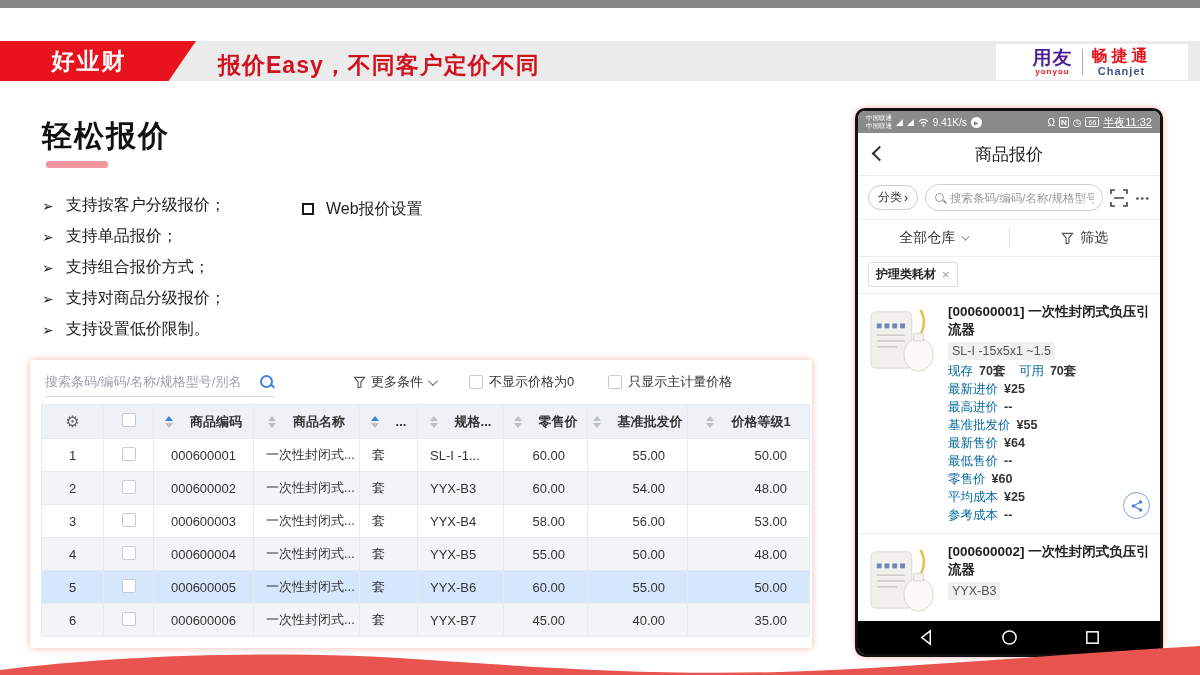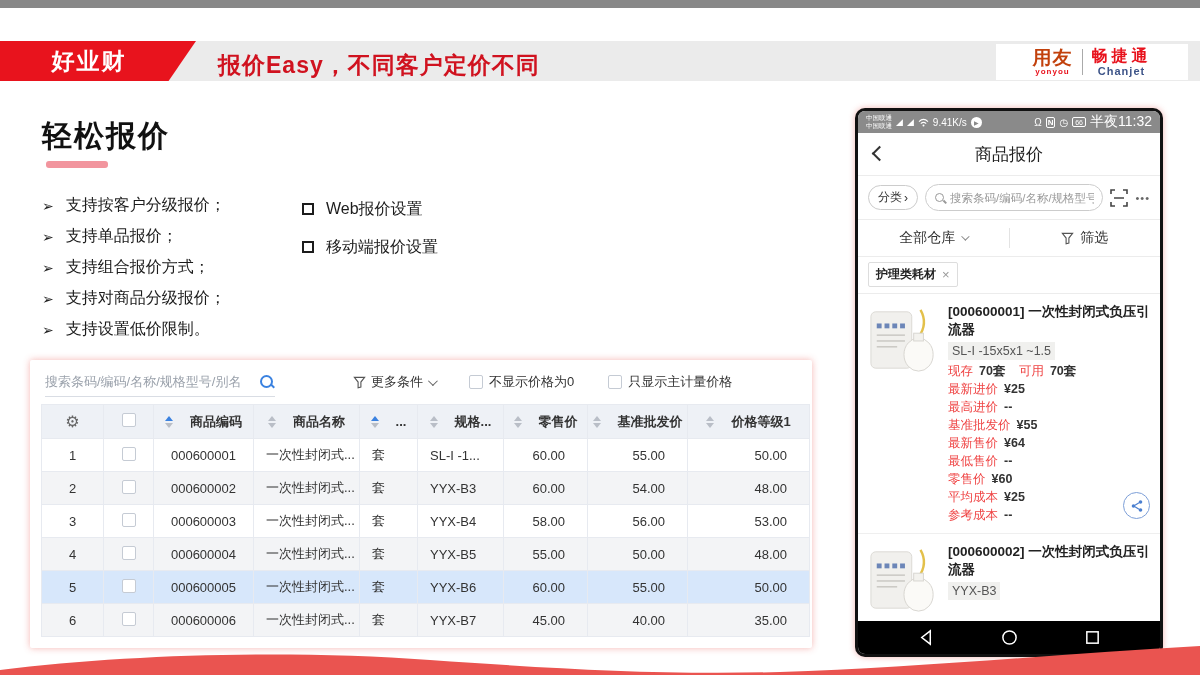--- a/index.html
+++ b/index.html
@@ -8,21 +8,21 @@
 
   
   .topstrip { position:absolute; top:33px; left:0; width:1200px; height:40px; background:#ebebeb; }
   .ribbon { position:absolute; top:33px; left:0; width:196px; height:40px; background:#e8131d;
             clip-path:polygon(0 0,100% 0,86% 100%,0 100%); display:flex; align-items:center; justify-content:center; }
   .ribbon span { color:#fff; font-size:23px; font-weight:bold; letter-spacing:2px; padding-right:18px; }
   .slide-title { position:absolute; top:42px; left:218px; font-size:23px; font-weight:bold; color:#d0121f; letter-spacing:1px; }
   .logobox { position:absolute; top:36px; right:12px; width:192px; height:36px; background:#fff;
              display:flex; align-items:center; justify-content:center; gap:9px; }
   .yy { display:flex; flex-direction:column; align-items:center; line-height:1; }
-  .yy .cn { color:#c2410c; font-size:19px; font-weight:bold; letter-spacing:1px; }
+  .yy .cn { color:#4c1d95; font-size:19px; font-weight:bold; letter-spacing:1px; }
   .yy .en { color:#e8131d; font-size:8px; font-weight:bold; letter-spacing:1px; margin-top:1px; }
   .lb-div { width:1px; height:26px; background:#aaa; }
   .cj { display:flex; flex-direction:column; align-items:center; line-height:1; }
   .cj .cn { color:#e8131d; font-size:16px; font-weight:bold; letter-spacing:4px; }
   .cj .en { color:#3d5488; font-size:11px; font-weight:bold; margin-top:2px; letter-spacing:1px; }
 
   
   .sec-title { position:absolute; top:108px; left:42px; font-size:30px; font-weight:800; color:#111; letter-spacing:2px; }
   .sec-underline { position:absolute; top:153px; left:46px; width:62px; height:7px; background:#f2959e; border-radius:3px; }
   .bullets { position:absolute; top:182px; left:42px; list-style:none; }
@@ -74,21 +74,21 @@
   .carrier { font-size:6.5px; line-height:1.2; white-space:pre-line; }
   .sig { font-size:9px; }
   .wifi-svg { width:11px; height:9px; }
   .speed { font-size:10px; }
   .play-circle { width:11px; height:11px; border-radius:50%; background:#fff; color:#8a8a8a; font-size:6px;
                  display:inline-flex; align-items:center; justify-content:center; }
   .sb-right { margin-left:auto; display:flex; align-items:center; gap:4px; }
   .sb-ic { font-size:10px; }
   .nfc-ic { font-size:8px; border:1px solid #fff; border-radius:2px; padding:0 1px; font-weight:bold; }
   .batt { border:1px solid #fff; border-radius:2px; font-size:7px; padding:0 2px; height:10px; display:inline-flex; align-items:center; }
-  .sb-time { font-size:14px; }
+  .sb-time { font-size:11px;text-decoration:underline; }
   .appnav { height:42px; position:relative; display:flex; align-items:center; justify-content:center; flex:none; }
   .back-ic { position:absolute; left:16px; top:15px; width:11px; height:11px; border-left:2px solid #333; border-bottom:2px solid #333; transform:rotate(45deg); }
   .nav-title { font-size:17px; color:#222; font-weight:500; }
   .hdiv { height:1px; background:#ececec; flex:none; }
   .p-search { height:43px; display:flex; align-items:center; padding:0 10px; gap:7px; flex:none; }
   .cat-pill { border:1px solid #ccc; border-radius:13px; padding:3px 9px; font-size:12px; color:#333; display:flex; align-items:center; gap:2px; }
   .s-oval { flex:1; border:1px solid #ccc; border-radius:14px; height:27px; display:flex; align-items:center; padding:0 8px; gap:4px; }
   .s-oval .mag2 { position:relative; width:12px; height:12px; flex:none; }
   .mag2::before { content:""; position:absolute; left:1px; top:1px; width:7px; height:7px; border:1px solid #999; border-radius:50%; }
   .mag2::after { content:""; position:absolute; left:9px; top:9px; width:4px; height:1.5px; background:#999; transform:rotate(45deg); }
@@ -105,21 +105,21 @@
   .p-tag { display:inline-flex; align-items:center; gap:6px; border:1px solid #ddd; border-radius:2px; padding:3px 7px;
            font-size:12px; color:#222; font-weight:bold; background:#fff; }
   .tag-x { color:#999; font-weight:normal; font-size:13px; }
   .cards { flex:1; overflow:hidden; }
   .card { display:flex; gap:10px; padding:9px 10px; position:relative; }
   .card + .card { border-top:1px solid #efefef; }
   .p-img { width:70px; height:74px; flex:none; }
   .c-info { flex:1; font-size:12.5px; line-height:18px; }
   .c-title { font-size:13.5px; font-weight:bold; color:#222; line-height:18px; margin-bottom:2px; }
   .c-spec { display:inline-block; background:#f0f0ee; color:#555; padding:0 4px; margin:1px 0 2px; }
-  .fl { color:#ef4444; margin-right:6px; }
+  .fl { color:#0369a1; margin-right:6px; }
   .fv { color:#333; font-weight:bold; }
   .c-line { white-space:nowrap; }
   .share-btn { position:absolute; right:10px; top:198px; width:27px; height:27px; border:1px solid #7d9fd8; border-radius:50%;
                display:flex; align-items:center; justify-content:center; background:#fff; }
   .androidbar { height:33px; background:#000; display:flex; align-items:center; justify-content:center; gap:66px; flex:none; }
   .androidbar svg { width:17px; height:17px; }
 
   
   .wave { position:absolute; left:0; bottom:0; width:1200px; height:42px; }
 </style>
@@ -166,24 +166,20 @@
       </li>
     <li>
         <span class="b-icon">➢</span>
         <span class="b-text">支持设置低价限制。</span>
       </li>
   </ul>
   <div class="opt-list">
     <div class="opt">
         <span class="opt-box"></span>
         <span class="opt-label">Web报价设置</span>
-      </div>
-    <div class="opt">
-        <span class="opt-box"></span>
-        <span class="opt-label">移动端报价设置</span>
       </div>
   </div>
 
   <div class="panel">
     <div class="toolbar">
       <div class="search-wrap">
         <input type="text" placeholder="搜索条码/编码/名称/规格型号/别名" style="">
         <span class="mag"></span>
       </div>
       <div class="more">

